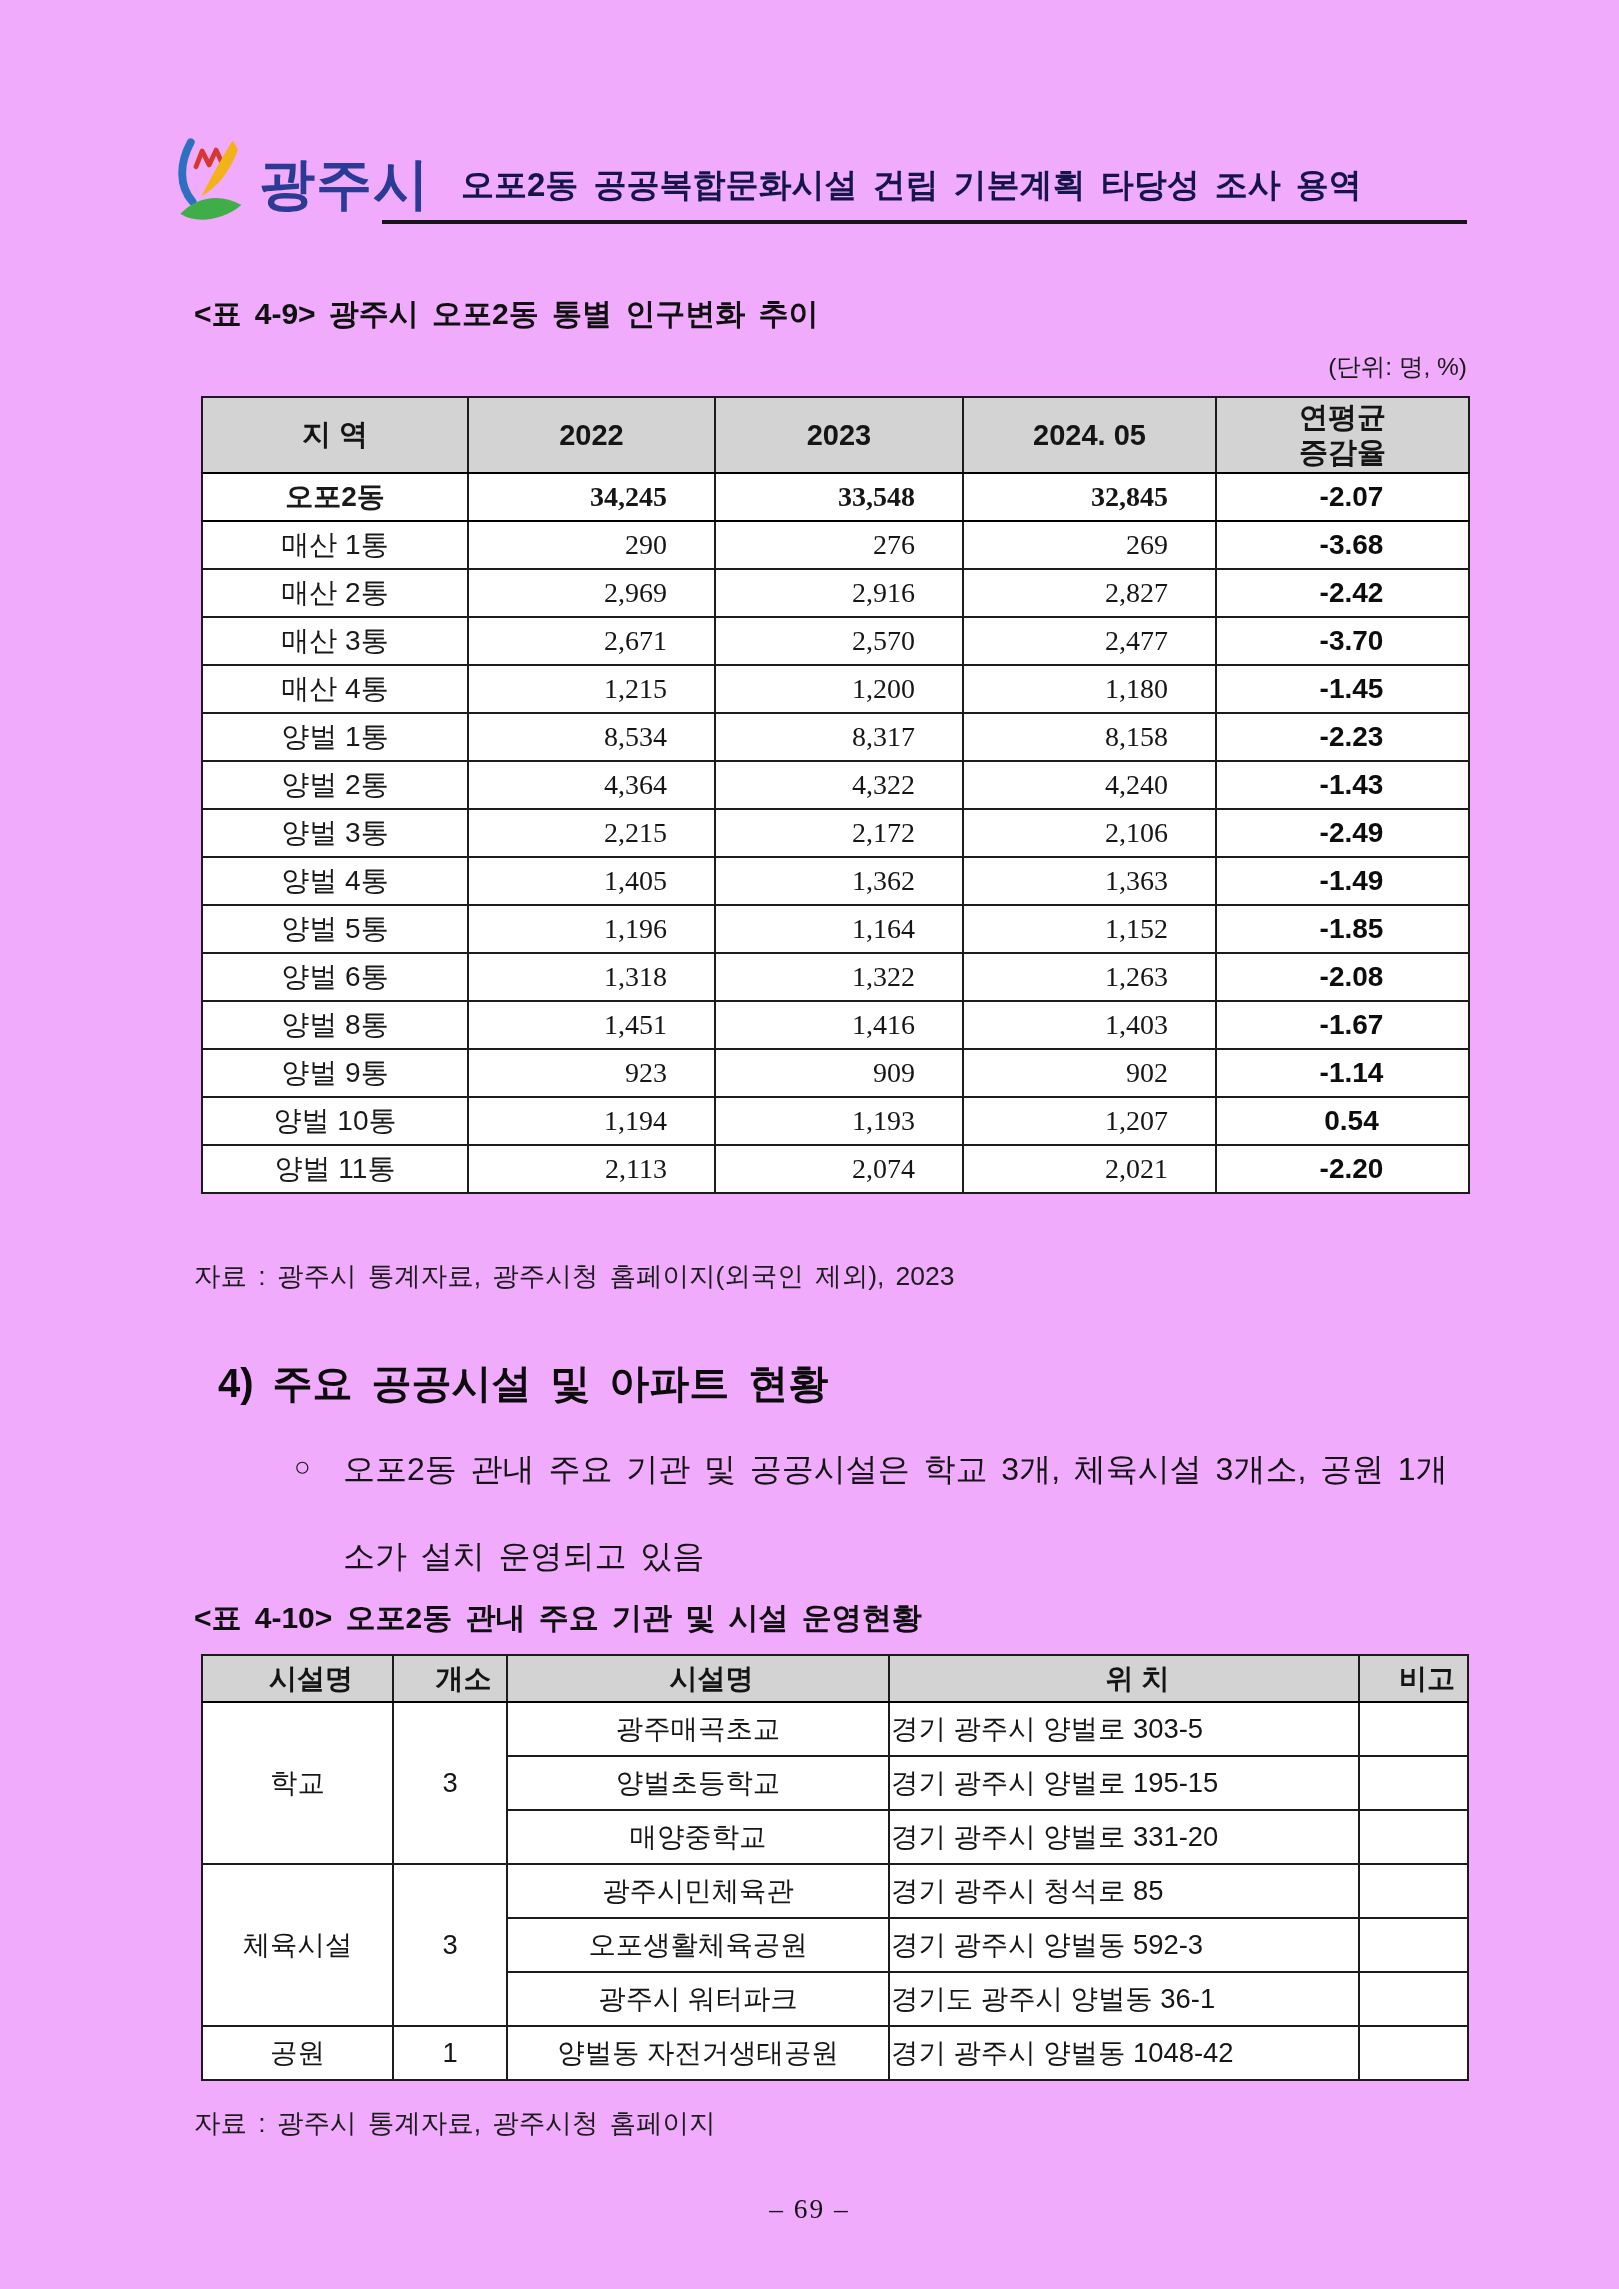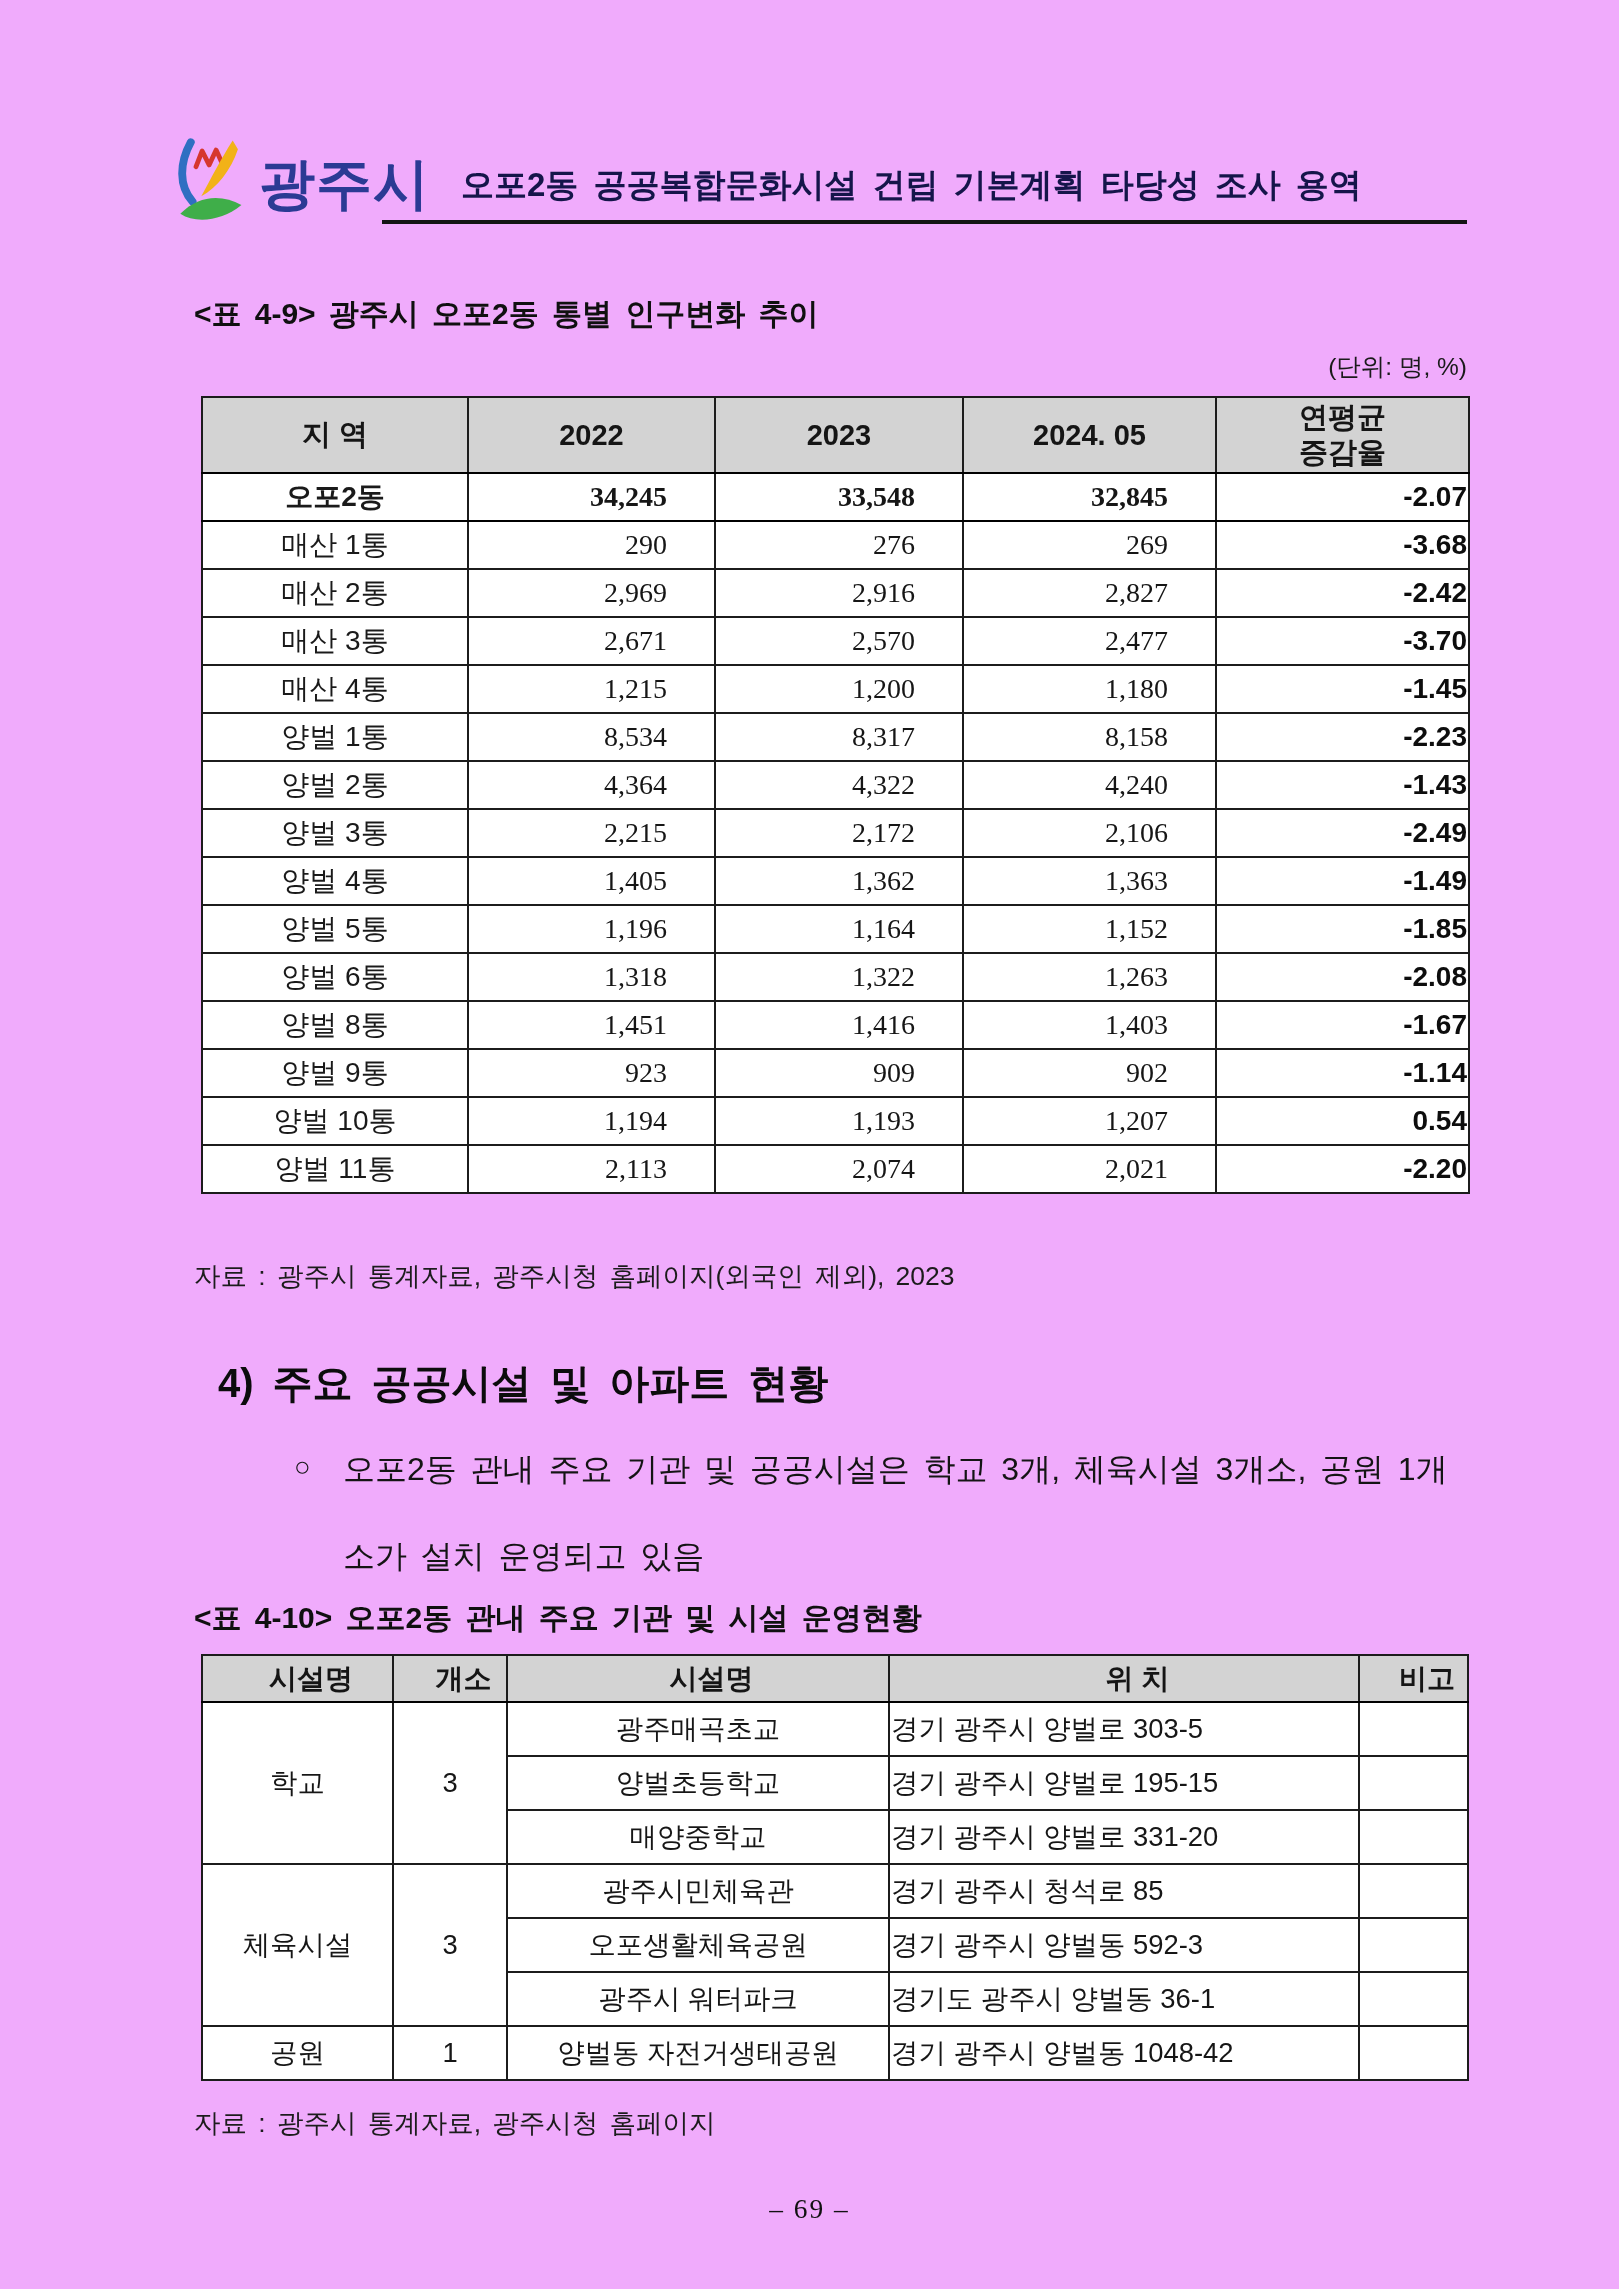--- a/index.html
+++ b/index.html
@@ -42,21 +42,21 @@
   
   #table1{top:396px;}
   #table1 thead tr{height:76px;}
   #table1 thead th{font-size:29px;color:#151515;}
   #table1 thead th .two-line{display:block;line-height:35px;}
   #table1 tbody tr{height:48px;}
   #table1 td{font-size:28px;}
   #table1 td.region{text-align:center;color:#1a1a1a;}
   #table1 td.num{text-align:right;padding-right:47px;font-family:"Liberation Serif",serif;
                  color:#161616;}
-  #table1 td.rate{text-align:right;font-weight:700;color:#0d0d0d;padding-left:19px;}
+  #table1 td.rate{text-align:center;font-weight:700;color:#0d0d0d;padding-left:19px;}
   #table1 tr.total-row td{font-weight:700;border-bottom:2.9px solid #000;}
   #table1 tr.total-row td.num{font-family:"Liberation Serif",serif;}
 
   
   #table2{top:1654px;}
   #table2 thead tr{height:47px;}
   #table2 thead th{font-size:28px;color:#151515;padding-left:28px;}
   #table2 tbody tr{height:54px;}
   #table2 td{font-size:27.4px;color:#161616;}
   #table2 td.cat,#table2 td.cnt,#table2 td.fname{text-align:center;}

